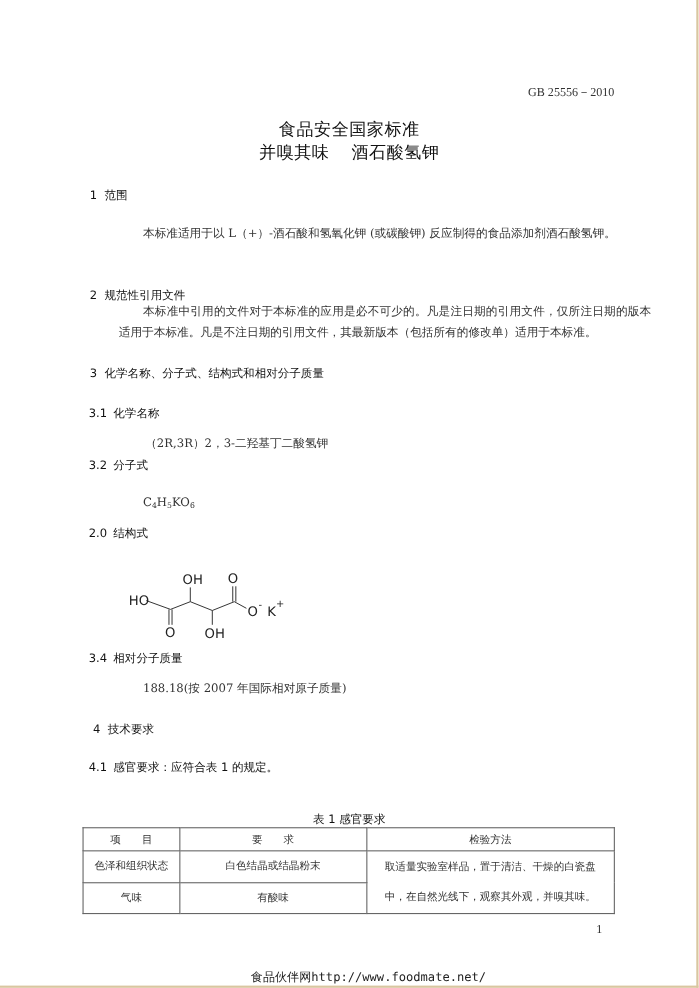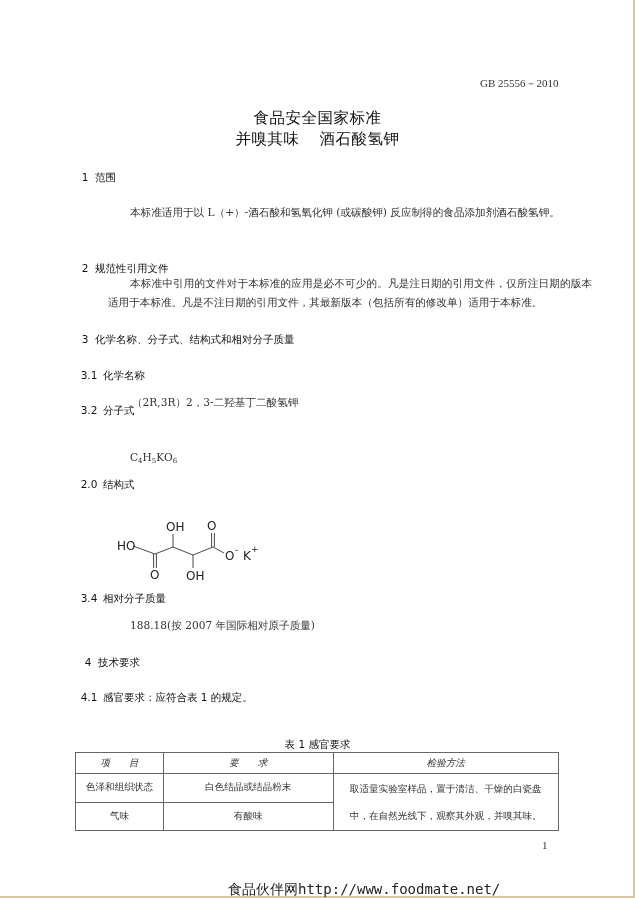--- a/index.html
+++ b/index.html
@@ -24,24 +24,24 @@
   .para.last-left { text-align-last:left; }
   sub { font-size:7px; vertical-align:-2px; }
   .chem { position:absolute; left:114px; top:508px; width:160px; height:80px; }
   .chem svg { width:160px; height:80px; }
   .tcap { left:0; width:635px; text-align:center; font-family:"DejaVu Sans", sans-serif; font-size:10.5px; color:#111; top:738px; }
   table.t {
     position:absolute; left:75px; top:752px; width:484px;
     border-collapse:collapse; font-family:"DejaVu Serif", serif; font-size:9.6px; color:#333;
   }
   table.t td, table.t th { border:1px solid #666; padding:0 7px; height:20px; font-weight:normal; text-align:center; }
-  table.t th { text-align:center; letter-spacing:0;font-style:italic; }
+  table.t th { text-align:center; letter-spacing:0; }
   table.t td.method { line-height:27px; padding-top:1px; padding-bottom:1px; }
   .pageno { left:542px; top:839px; font-family:"Liberation Serif", serif; font-size:11px; color:#333; }
-  .footer { left:228px; top:881px; font-family:"DejaVu Sans Mono", monospace; font-size:14px; color:#222; }
+  .footer { left:228px; top:881px; font-family:"DejaVu Sans Mono", monospace; font-size:11px; color:#222; }
 </style>
 </head>
 <body>
 
 <div class="edge-right"></div>
 <div class="edge-bottom"></div>
 
 <div class="abs std-no">GB 25556－2010</div>
 
 <div class="abs title title1">食品安全国家标准</div>
@@ -59,21 +59,21 @@
 
 <div class="abs h" style="left:75px; top:333px;">
   <span class="num" style="width:20px;">3</span><span>化学名称、分子式、结构式和相对分子质量</span>
 </div>
 
 <div class="abs h" style="left:75px; top:369px;">
   <span class="num" style="width:28px;">3.1</span><span>化学名称</span>
 </div>
 <div class="abs body" style="left:99px; top:396px;">（2R,3R）2，3-二羟基丁二酸氢钾</div>
 
-<div class="abs h" style="left:75px; top:404px;">
+<div class="abs h" style="left:75px; top:416px;">
   <span class="num" style="width:28px;">3.2</span><span>分子式</span>
 </div>
 <div class="abs body" style="left:97px; top:451px;"><span>C</span><sub>4</sub><span>H</span><sub>5</sub><span>KO</span><sub>6</sub></div>
 
 <div class="abs h" style="left:75px; top:478px;">
   <span class="num" style="width:28px;">2.0</span><span>结构式</span>
 </div>
 
 <div class="chem">
   <svg viewBox="0 0 160 80" xmlns="http://www.w3.org/2000/svg">

